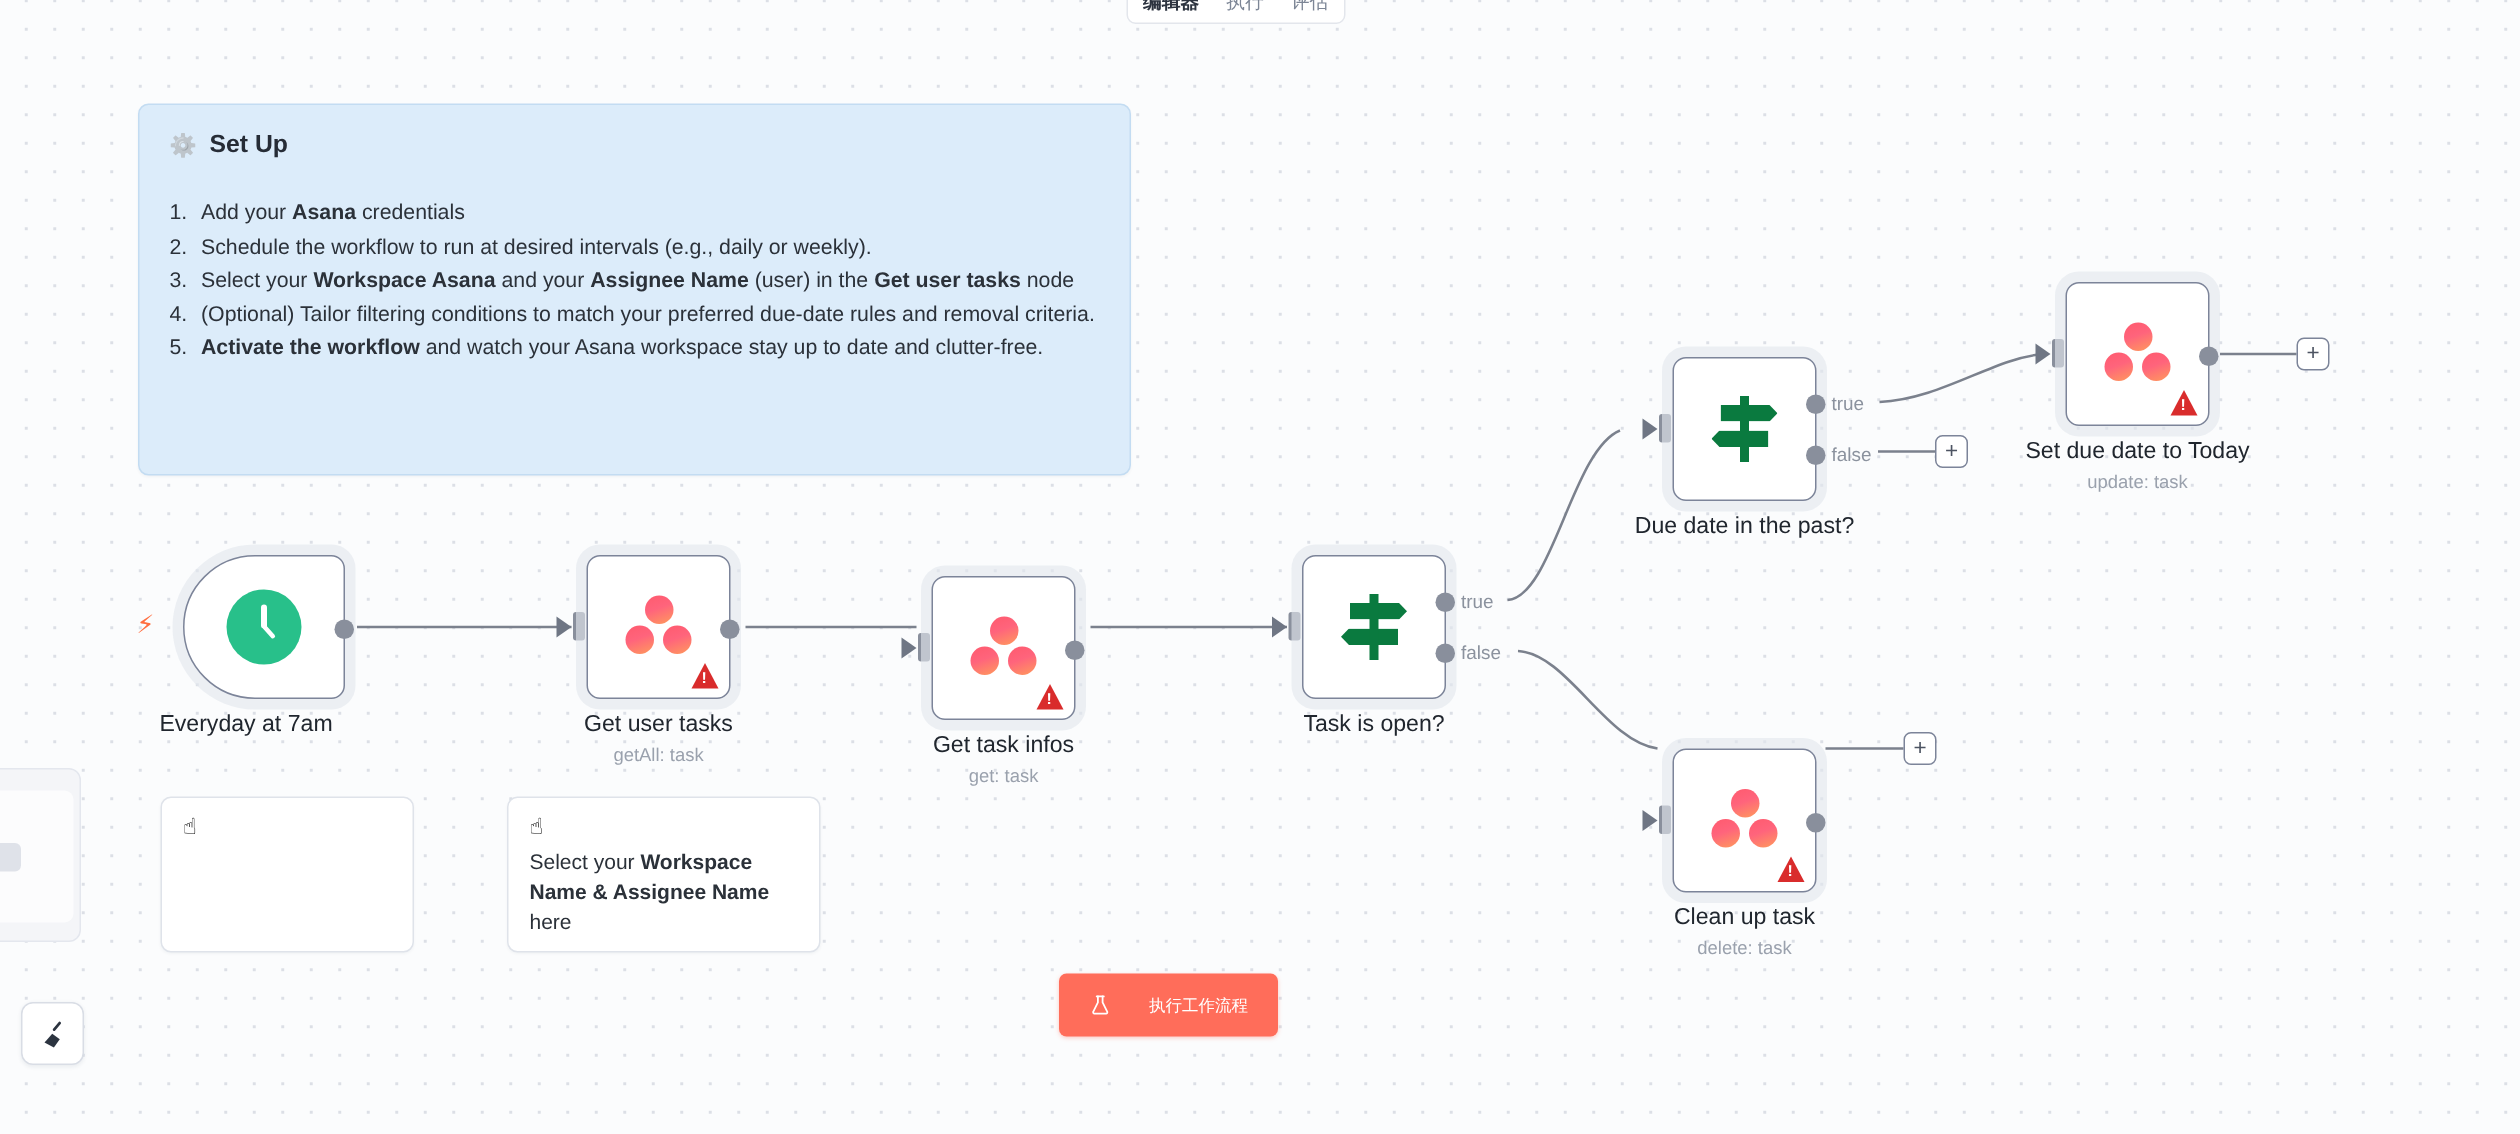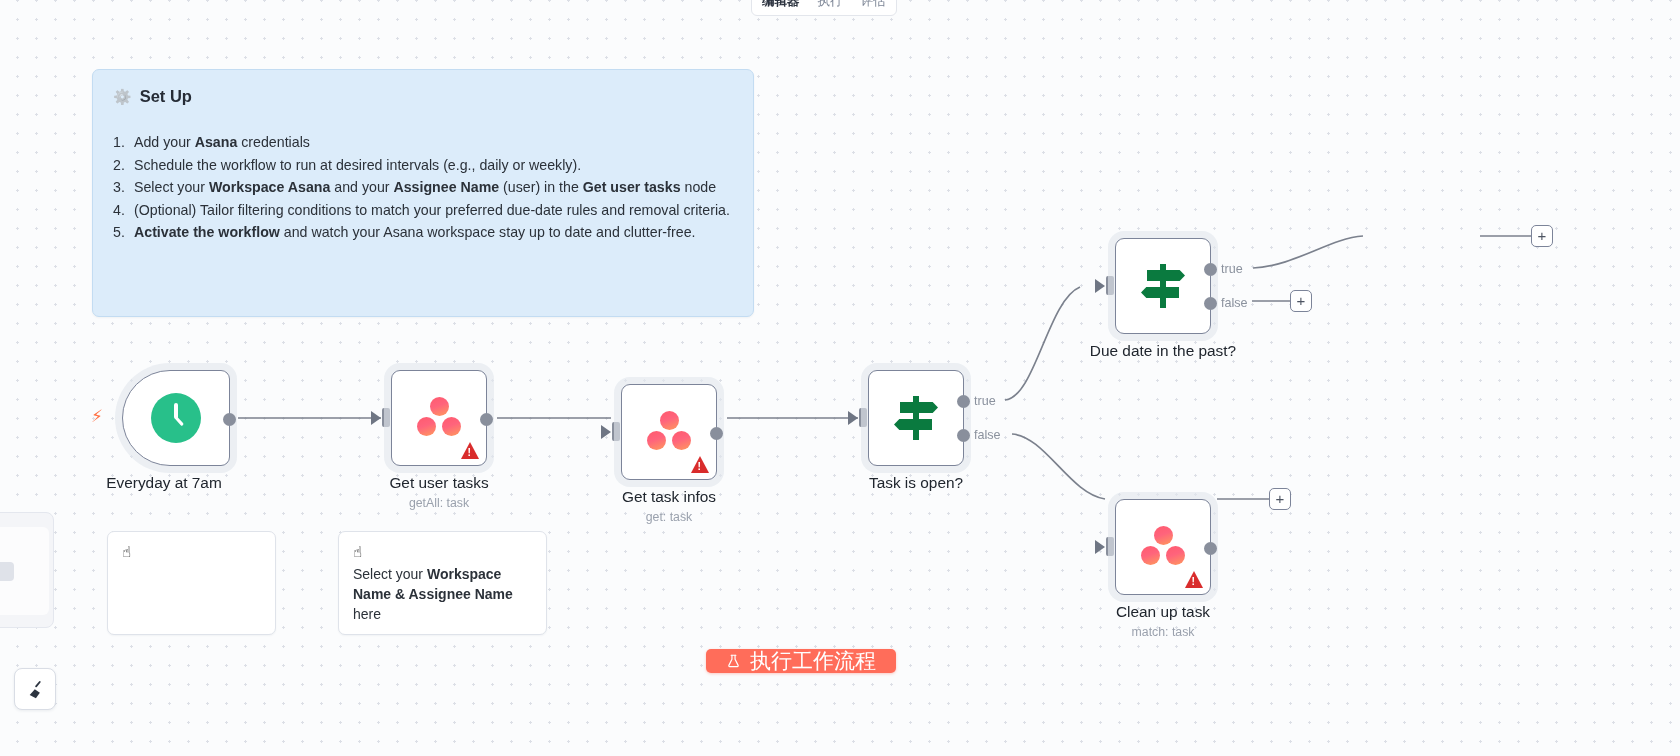--- a/index.html
+++ b/index.html
@@ -253,29 +253,29 @@
     border-radius: 8px;
     display: flex; align-items: center; justify-content: center;
     box-shadow: 0 1px 3px rgba(30,50,80,.08);
     cursor: pointer;
   }
 
   
   #exec-btn {
     position: absolute;
     left: 706px; top: 649px;
-    height: 24px;
+    height: 42px;
     padding: 0 20px;
     background: #ff6d5a;
     border: none;
     border-radius: 5px;
     color: #ffffff;
-    font-size: 21px;
+    font-size: 11px;
     font-family: "Liberation Sans", "DejaVu Sans", sans-serif;
-    display: flex; align-items: center; gap: 9px;
+    display: flex; align-items: center; gap: 25px;
     cursor: pointer;
     box-shadow: 0 1px 3px rgba(255,109,90,.35);
   }
   #exec-btn .flask-ico { display: inline-flex; }
 </style>
 </head>
 <body>
 
 <div id="canvas">
 
@@ -394,36 +394,51 @@
       </div>
       <div class="port" style="right:-7px; top:24px;"></div>
       <div class="port" style="right:-7px; top:58px;"></div>
     </div>
     <div class="port-label" style="left:106px; top:24px;">true</div>
     <div class="port-label" style="left:106px; top:58px;">false</div>
     <div class="node-label">Due date in the past?</div>
   </div>
   <div class="plus" style="left:1290px; top:290px;">+</div>
 
-  <div class="plus" style="left:1531px; top:225px;">+</div>
-
-  <div class="node-wrap" style="left:1115px; top:451px;margin-top:48px;">
+  <div class="node-wrap" style="left:1377px; top:188px;">
     <div class="port-arrow" style="left:-20px; top:41px;"></div>
     <div class="port-in" style="left:-9px; top:38px;"></div>
     <div class="node-box">
       <div class="asana">
         <i class="top"></i>
           <i class="bl"></i>
           <i class="br"></i>
       </div>
       <div class="warn"></div>
       <div class="port" style="right:-7px; top:42px;"></div>
     </div>
+    <div class="node-label">Set due date to Today</div>
+    <div class="node-sub">update: task</div>
+  </div>
+  <div class="plus" style="left:1531px; top:225px;">+</div>
+
+  <div class="node-wrap" style="left:1115px; top:451px;margin-top:48px;">
+    <div class="port-arrow" style="left:-20px; top:41px;"></div>
+    <div class="port-in" style="left:-9px; top:38px;"></div>
+    <div class="node-box">
+      <div class="asana">
+        <i class="top"></i>
+          <i class="bl"></i>
+          <i class="br"></i>
+      </div>
+      <div class="warn"></div>
+      <div class="port" style="right:-7px; top:42px;"></div>
+    </div>
     <div class="node-label">Clean up task</div>
-    <div class="node-sub">match: task</div>
+    <div class="node-sub">delete: task</div>
   </div>
   <div class="plus" style="left:1269px; top:488px;">+</div>
 
   <div class="note" style="left:107px; top:531px; width:169px; height:104px;">
     <span class="hand">☝</span>
   </div>
 
   <div class="note" style="left:338px; top:531px; width:209px; height:104px;">
     <span class="hand">☝</span>
     <div class="ntext">Select your <b>Workspace Name &amp; Assignee Name</b> here</div>

